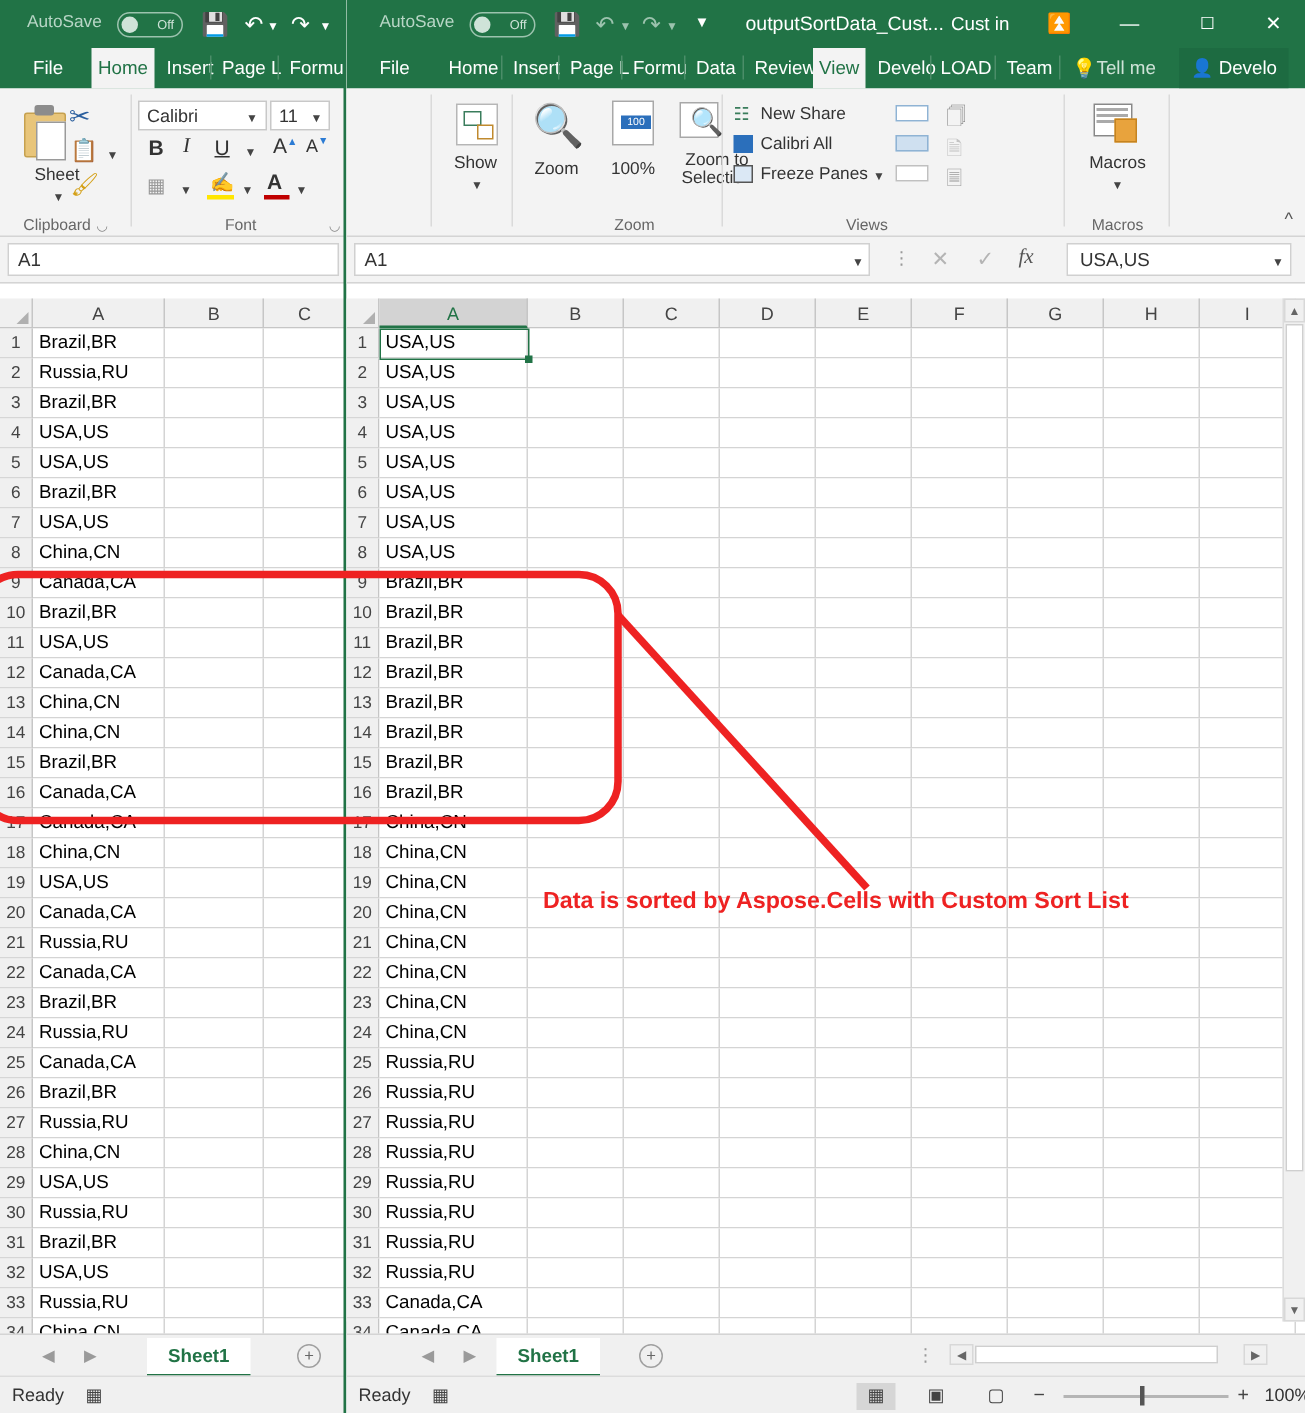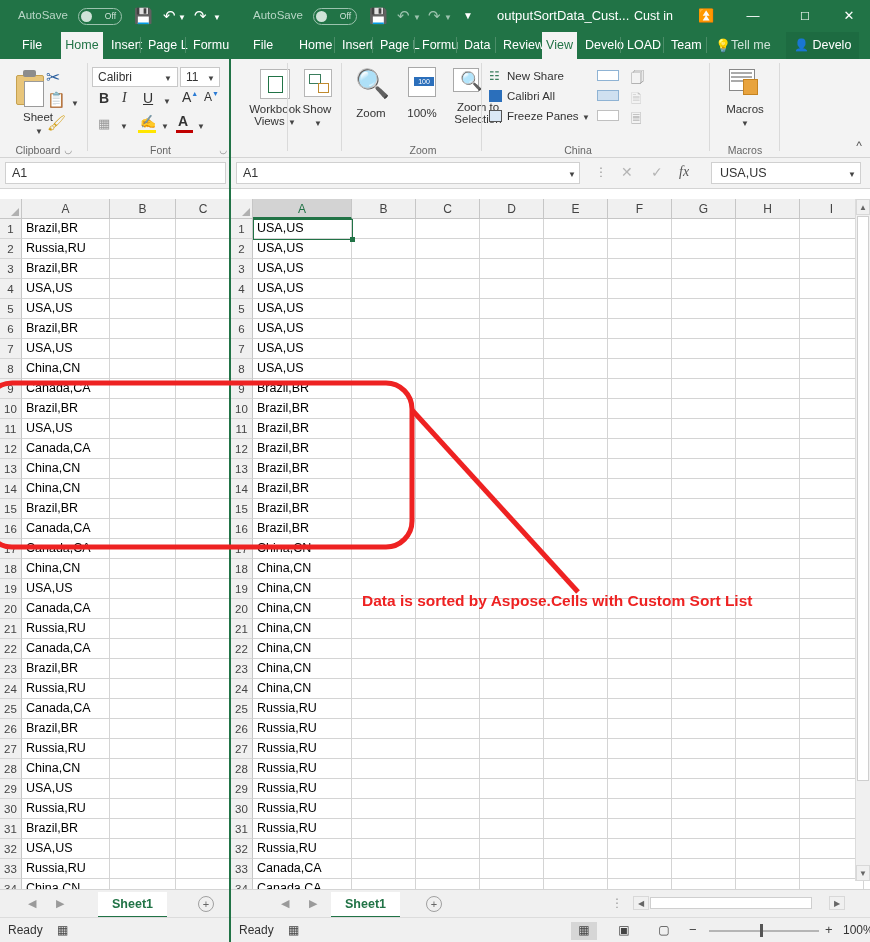--- a/index.html
+++ b/index.html
@@ -414,29 +414,20 @@
       <span style="position:absolute;left:484px;top:6px;font-size:13px;color:#e7f0ea;">💡</span>
       <span class="tellme" style="left:500px;">Tell me</span>
       <span class="share" style="left:555px;">
         <span style="font-size:12px;">👤</span>
         <span>Develo</span>
       </span>
     </div>
 
     <div class="ribbon">
 
-      <div class="rgroup" style="left:8px;width:72px;">
-        <div style="position:absolute;left:21px;top:10px;width:30px;height:30px;border:1px solid #b6b6b6;background:#fff;">
-          <div style="position:absolute;left:7px;top:6px;width:15px;height:17px;border:1px solid #217346;"></div>
-        </div>
-        <div class="bigbtn" style="left:0;top:44px;width:72px;">
-          <span>Workbook Views</span>
-          <span class="caret">▼</span>
-        </div>
-      </div>
       <span class="gsep" style="left:56px;"></span>
 
       <div class="rgroup" style="left:60px;width:52px;">
         <div style="position:absolute;left:13px;top:10px;width:28px;height:28px;border:1px solid #b6b6b6;background:#fff;">
           <div style="position:absolute;left:4px;top:4px;width:12px;height:10px;border:1px solid #3a7d5c;"></div>
           <div style="position:absolute;left:13px;top:13px;width:11px;height:10px;border:1px solid #c08a2e;"></div>
         </div>
         <div class="bigbtn" style="left:0;top:44px;width:52px;">Show</div>
         <span class="caret" style="position:absolute;left:23px;top:60px;">▼</span>
       </div>
@@ -468,21 +459,21 @@
         <span class="caret" style="position:absolute;left:99px;top:54px;">▼</span>
 
         <span style="position:absolute;left:114px;top:11px;width:22px;height:11px;border:1px solid #8fb3d4;background:#fff;"></span>
         <span style="position:absolute;left:114px;top:31px;width:22px;height:11px;border:1px solid #8fb3d4;background:#cfe0f0;"></span>
         <span style="position:absolute;left:114px;top:51px;width:22px;height:11px;border:1px solid #c0c0c0;background:#fff;"></span>
 
         <span style="position:absolute;left:148px;top:9px;font-size:13px;color:#777;">🗍</span>
         <span style="position:absolute;left:148px;top:30px;font-size:13px;color:#c3c3c3;">🗎</span>
         <span style="position:absolute;left:148px;top:50px;font-size:13px;color:#9a9a9a;">🗏</span>
 
-        <span class="gname" style="left:0;width:190px;">China</span>
+        <span class="gname" style="left:0;width:190px;">Views</span>
       </div>
 
       <span class="gsep" style="left:478px;"></span>
 
       <div class="rgroup" style="left:482px;width:64px;">
         <div style="position:absolute;left:16px;top:10px;width:32px;height:28px;">
           <div style="position:absolute;left:0;top:0;width:26px;height:22px;border:1px solid #888;background:#fff;"></div>
           <div style="position:absolute;left:2px;top:3px;width:21px;height:2px;background:#aaa;"></div>
           <div style="position:absolute;left:2px;top:7px;width:21px;height:2px;background:#aaa;"></div>
           <div style="position:absolute;left:2px;top:11px;width:21px;height:2px;background:#aaa;"></div>

